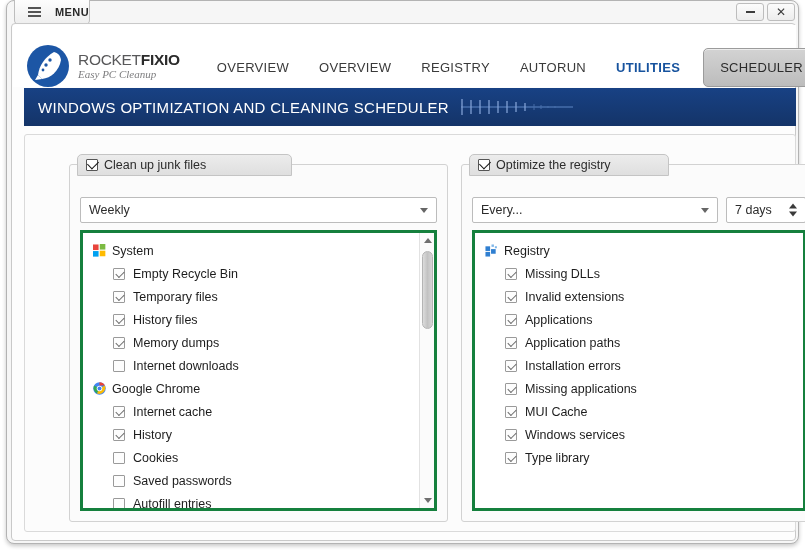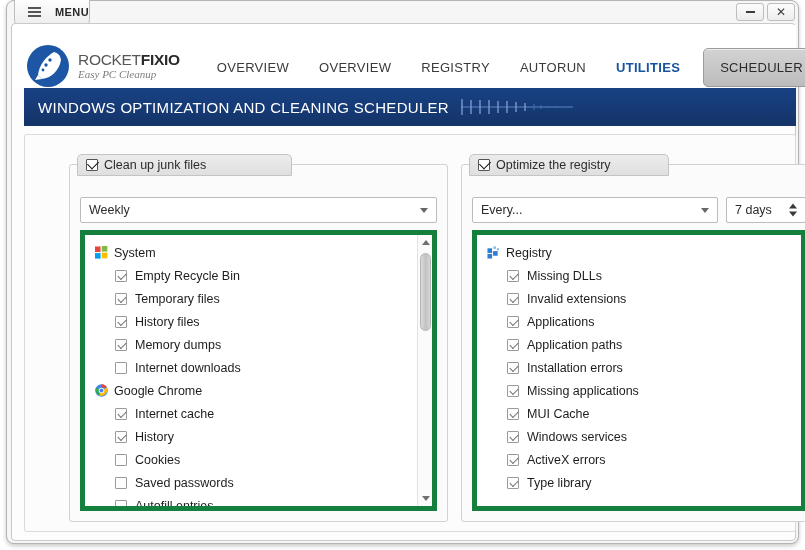--- a/index.html
+++ b/index.html
@@ -182,21 +182,21 @@
   }
   .spinner .arrows .up,.spinner .arrows .dn {
     width:0;height:0;border-left:4px solid transparent;border-right:4px solid transparent;
   }
   .spinner .arrows .up { border-bottom:5px solid #3a3a3a; }
   .spinner .arrows .dn { border-top:5px solid #3a3a3a; }
 
   
   .listbox {
     position: absolute; left: 10px; top: 65px; right: 10px; bottom: 10px;
-    background: #ffffff; border: 5px solid #15803d;
+    background: #ffffff; border: 3px solid #15803d;
     overflow: hidden;
   }
   .listinner { position:absolute; left:0; top:0; right:0; bottom:0; padding: 6px 0 0 0; }
   .grp {
     display: flex; align-items: center; gap: 6px;
     padding: 4px 0 4px 10px; height: 23px;
   }
   .grp-label { font-size: 12.5px; color:#1d1d1d; }
   .item {
     display: flex; align-items: center; gap: 8px;
@@ -463,24 +463,20 @@
               <div class="item">
                 <span class="cb checked"></span>
                 <span class="item-label">MUI Cache</span>
               </div>
               <div class="item">
                 <span class="cb checked"></span>
                 <span class="item-label">Windows services</span>
               </div>
               <div class="item">
                 <span class="cb checked"></span>
-                <span class="item-label">ActiveX errors</span>
-              </div>
-              <div class="item">
-                <span class="cb checked"></span>
                 <span class="item-label">Type library</span>
               </div>
 
             </div>
           </div>
         </div>
       </div>
 
     </div>
   </div>

